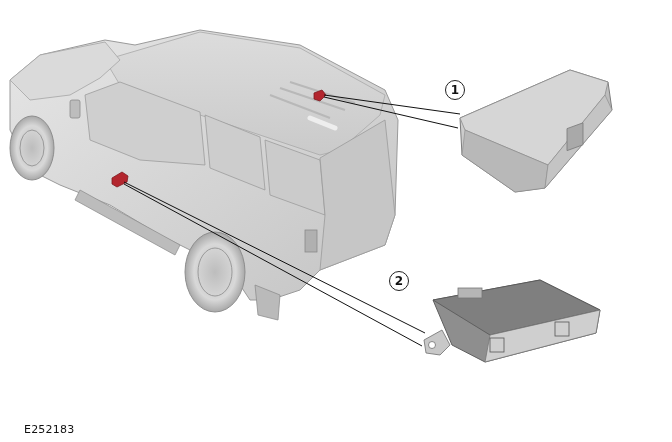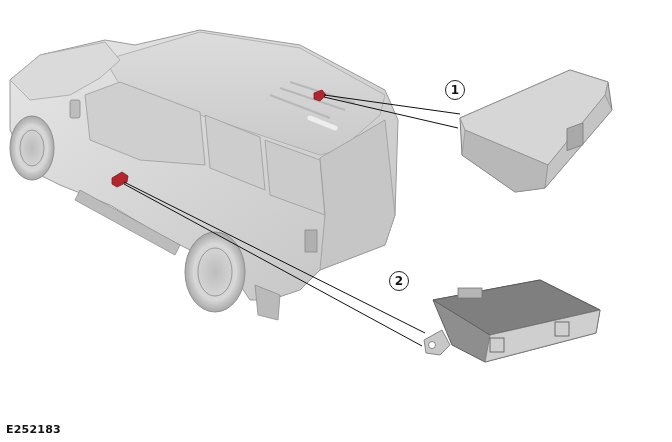--- a/index.html
+++ b/index.html
@@ -1,20 +1,20 @@
 <!DOCTYPE html>
 <html><head>
   <meta charset="utf-8">
   <style>
     html, body { margin: 0; padding: 0; background: #ffffff; }
     body { width: 672px; height: 442px; position: relative; overflow: hidden;
            font-family: "Liberation Sans", sans-serif; }
     .canvas { position: absolute; left: 0; top: 0; width: 672px; height: 442px; }
-    .ref-id { position: absolute; left: 6px; top: 423px; font-size: 11px; color: #111;
-              font-family: "DejaVu Sans", sans-serif; letter-spacing: 0.2px; font-weight: bold; }
+    .ref-id { position: absolute; left: 24px; top: 423px; font-size: 11px; color: #111;
+              font-family: "DejaVu Sans", sans-serif; letter-spacing: 0.2px; }
     .callout { position: absolute; width: 20px; height: 20px; border: 1.3px solid #222;
                border-radius: 50%; background: #fff; display: flex; align-items: center;
                justify-content: center; font-size: 12px; font-weight: bold; color: #111;
                font-family: "DejaVu Sans", sans-serif; box-sizing: border-box; }
   </style>
 </head>
 <body>
 
 <div class="canvas">
   <svg width="672" height="442" viewBox="0 0 672 442" xmlns="http://www.w3.org/2000/svg">

